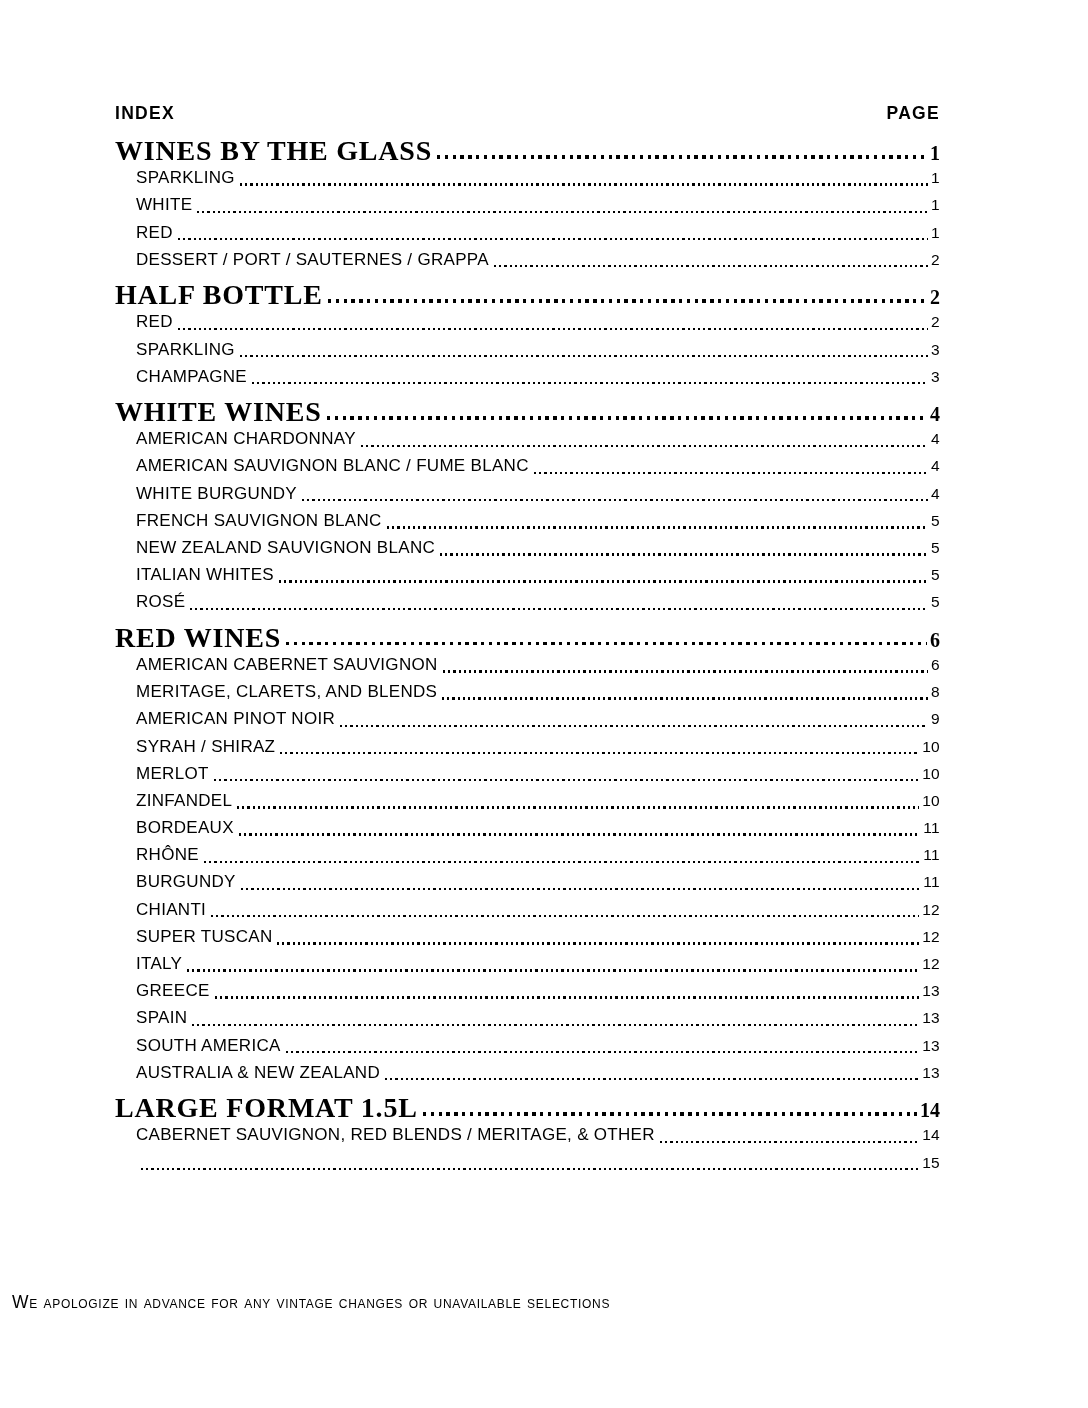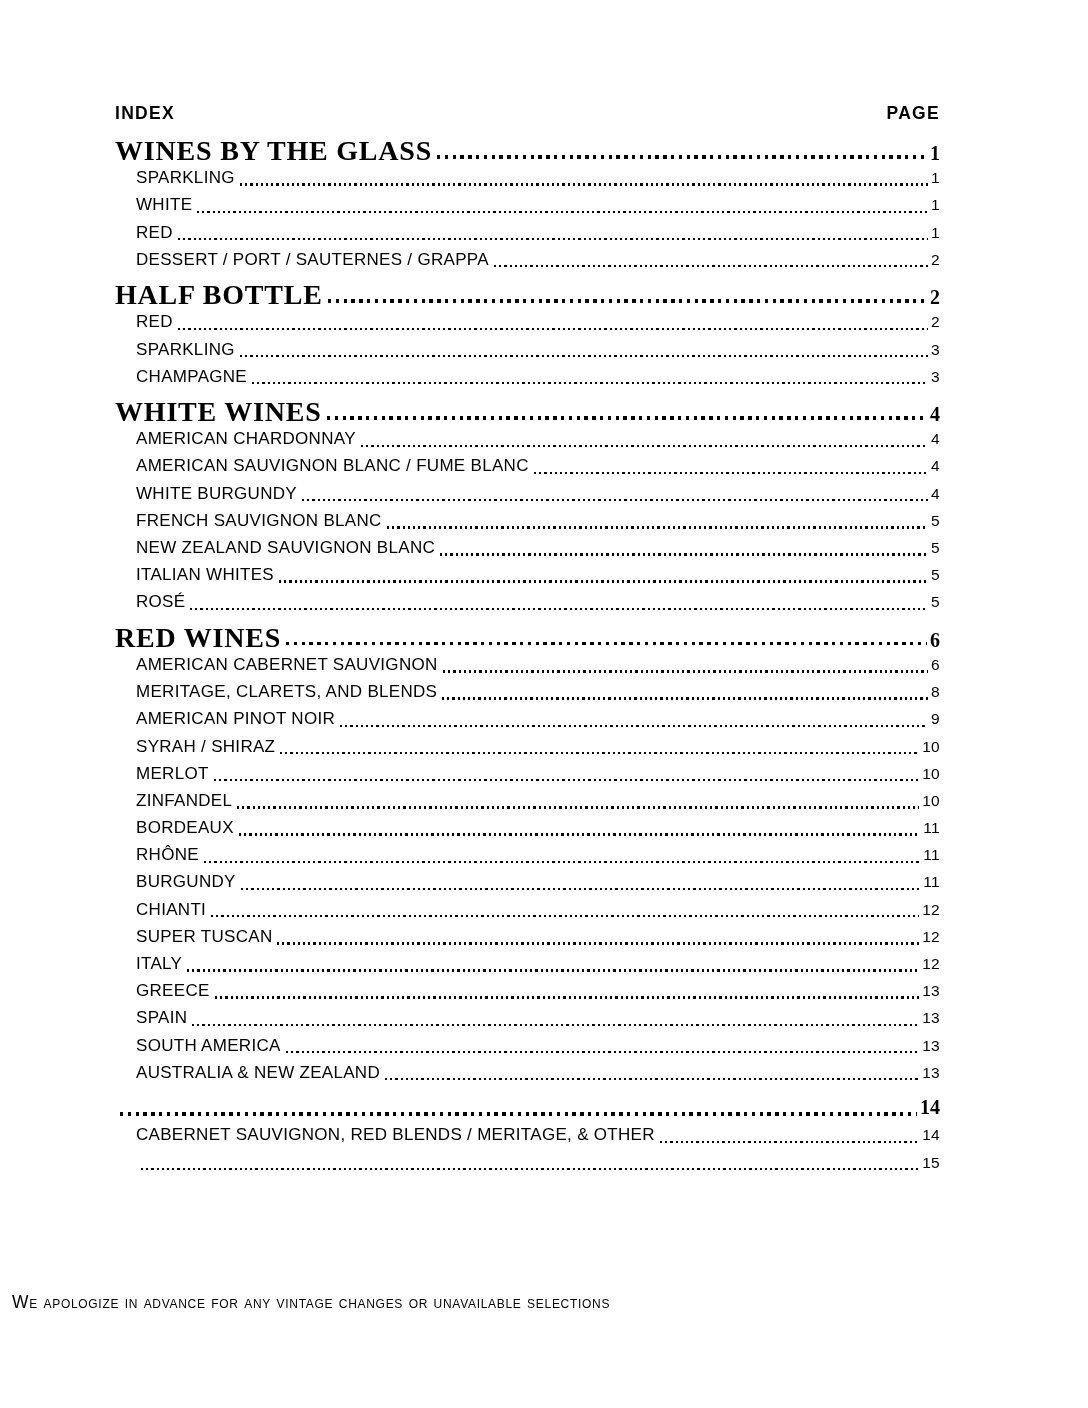--- a/index.html
+++ b/index.html
@@ -275,20 +275,21 @@
     <span class="label">SOUTH AMERICA</span>
     <span class="leader"></span>
     <span class="pagenum">13</span>
   </div>
         <div class="row item">
     <span class="label">AUSTRALIA &amp; NEW ZEALAND</span>
     <span class="leader"></span>
     <span class="pagenum">13</span>
   </div>
         <div class="row section">
+    <span class="label">LARGE FORMAT 1.5L</span>
     <span class="leader"></span>
     <span class="pagenum">14</span>
   </div>
         <div class="row item">
     <span class="label">CABERNET SAUVIGNON, RED BLENDS / MERITAGE, &amp; OTHER</span>
     <span class="leader"></span>
     <span class="pagenum">14</span>
   </div>
         <div class="row item">
     <span class="leader"></span>

